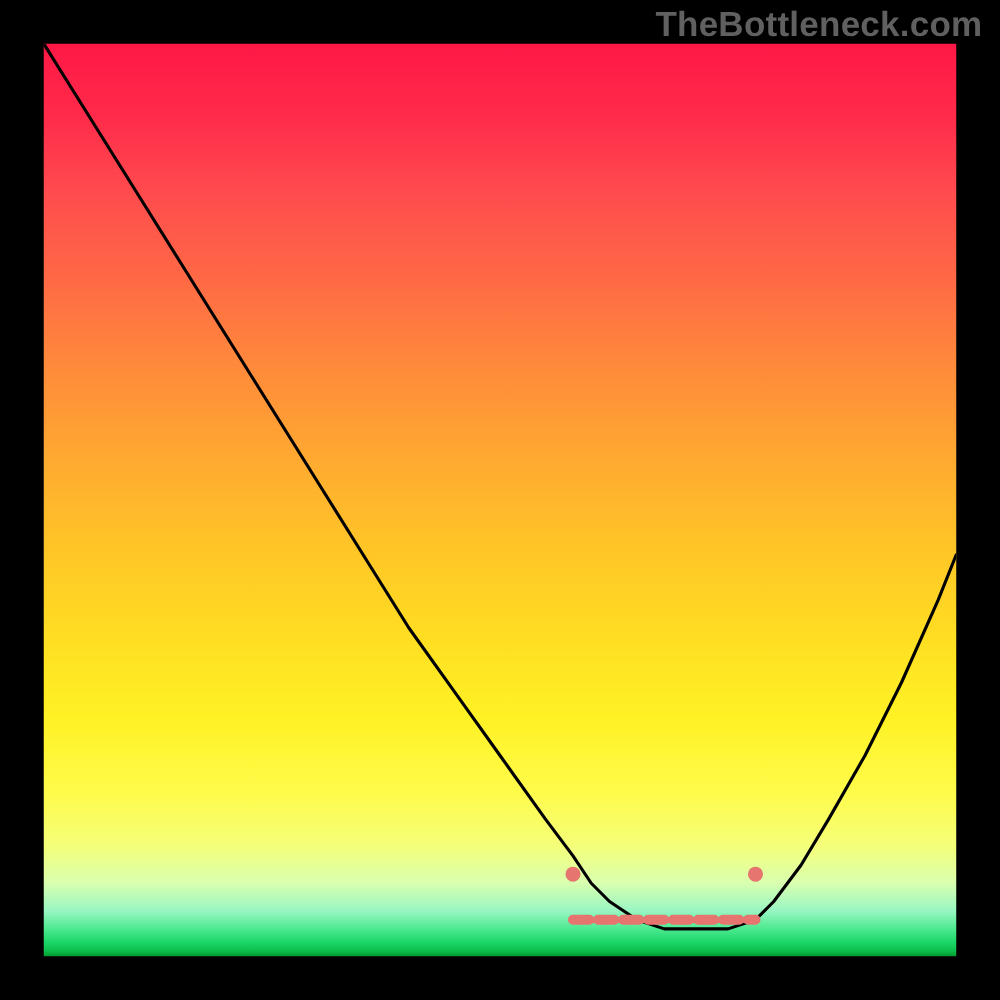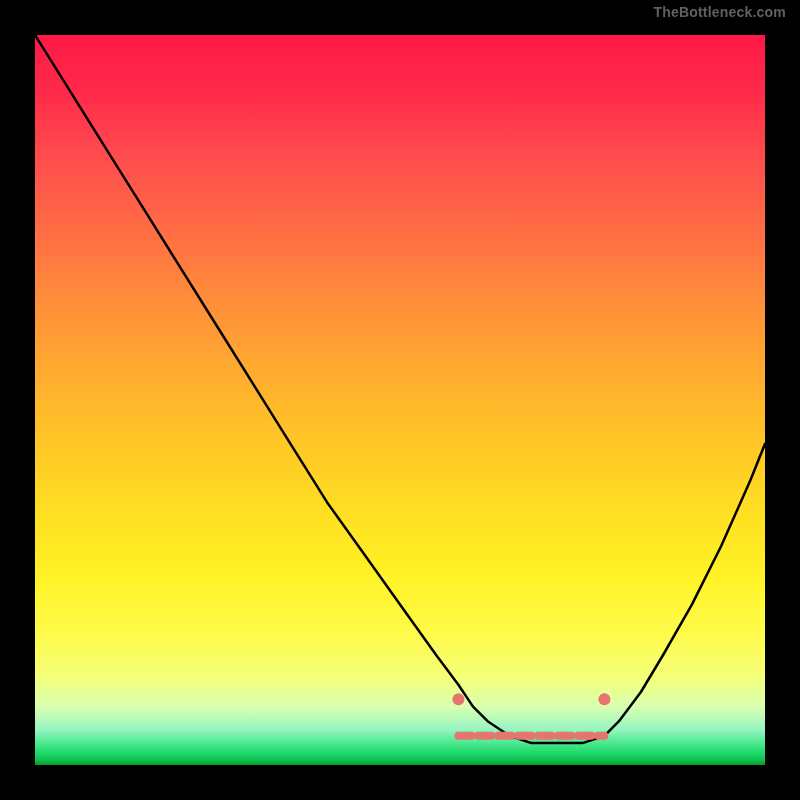--- a/index.html
+++ b/index.html
@@ -15,21 +15,21 @@
     position: relative;
     width: 800px;
     height: 800px;
     background: #000000;
   }
   .watermark {
     position: absolute;
     top: 4px;
     right: 14px;
     color: #606060;
-    font-size: 14px;
+    font-size: 28px;
     font-weight: 600;
     letter-spacing: 0.2px;
     z-index: 20;
   }
   .plot-frame {
     position: absolute;
     left: 35px;
     top: 35px;
     width: 730px;
     height: 730px;

